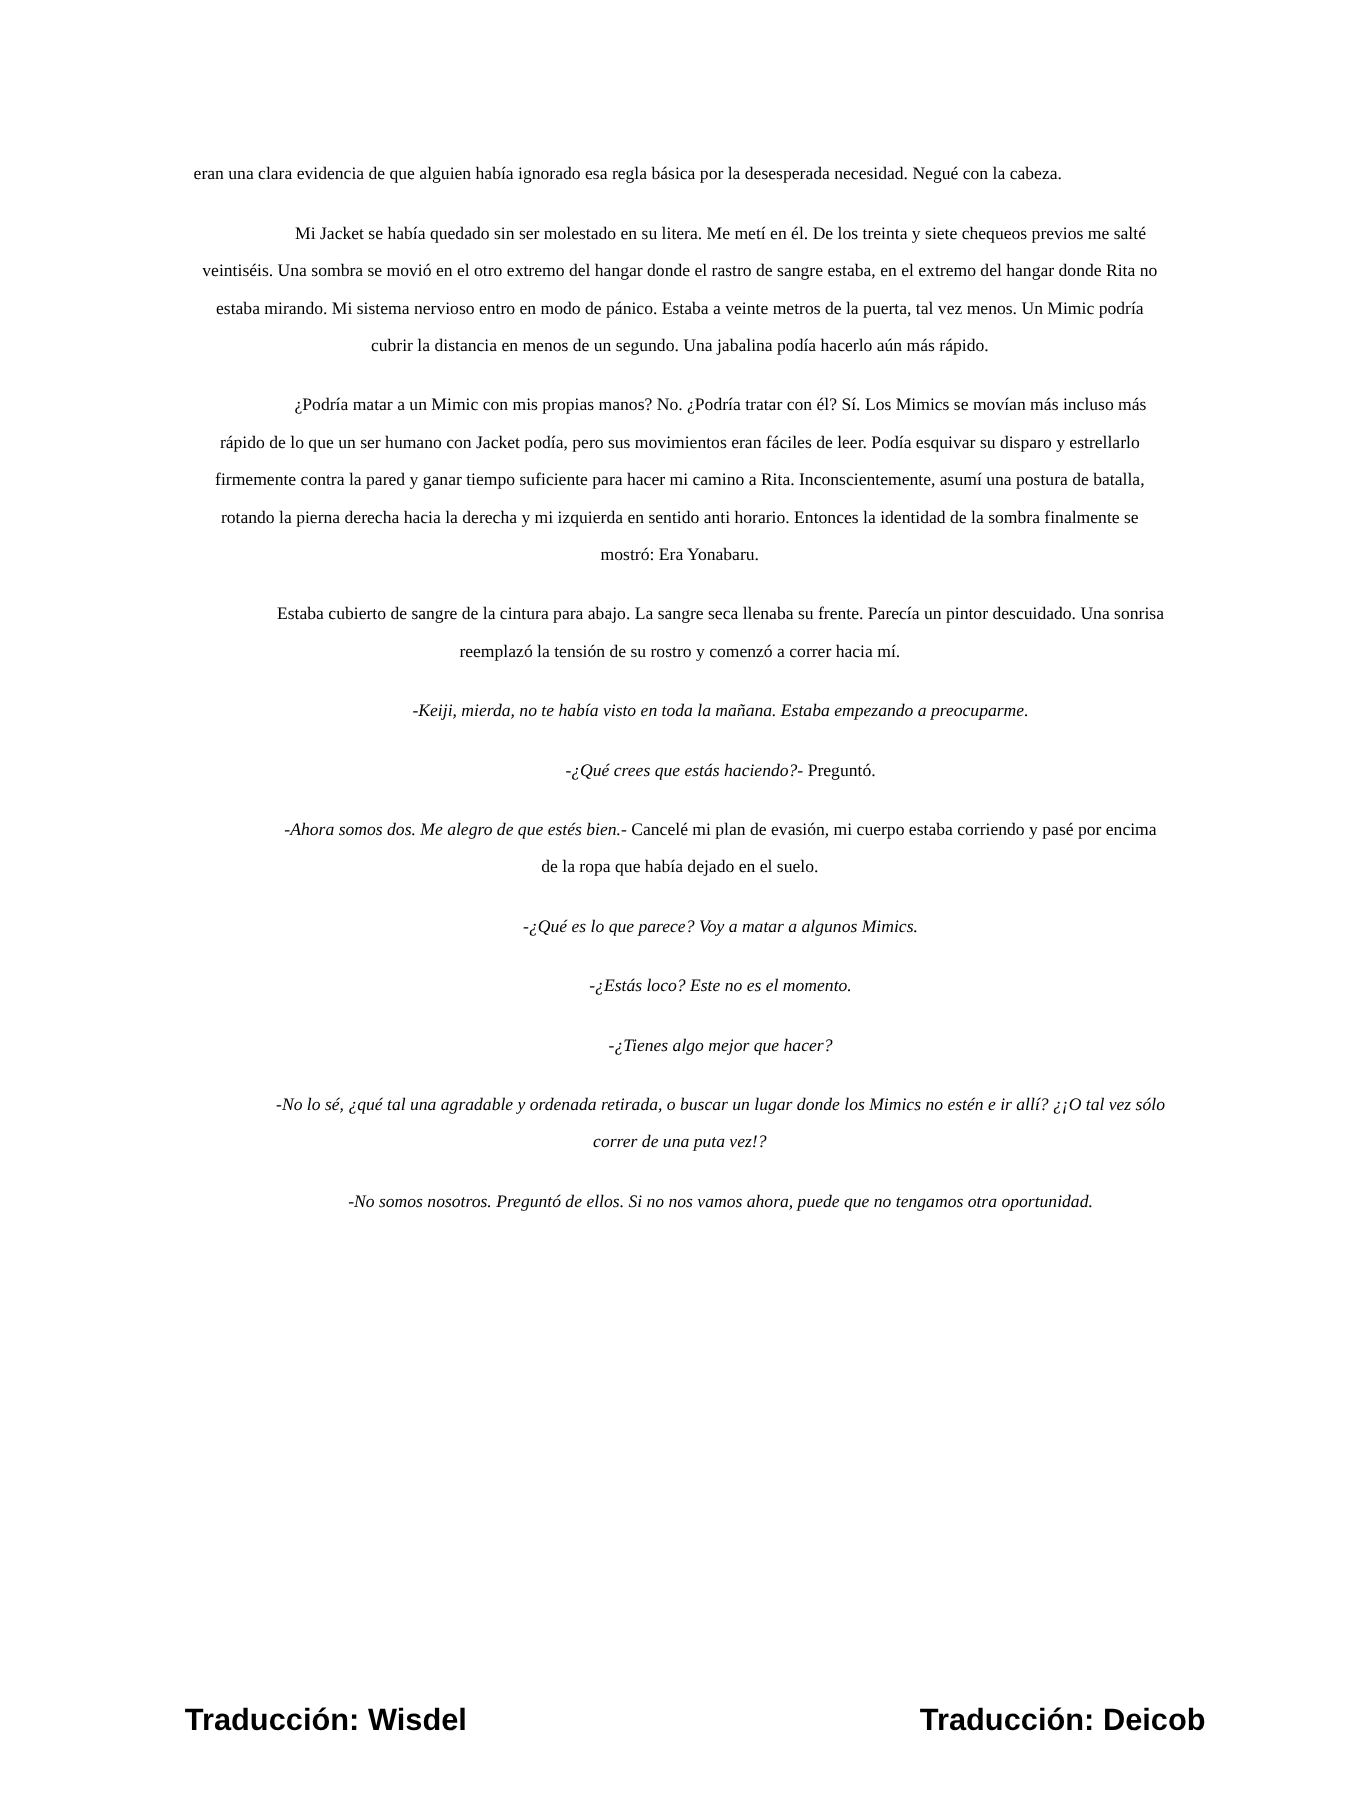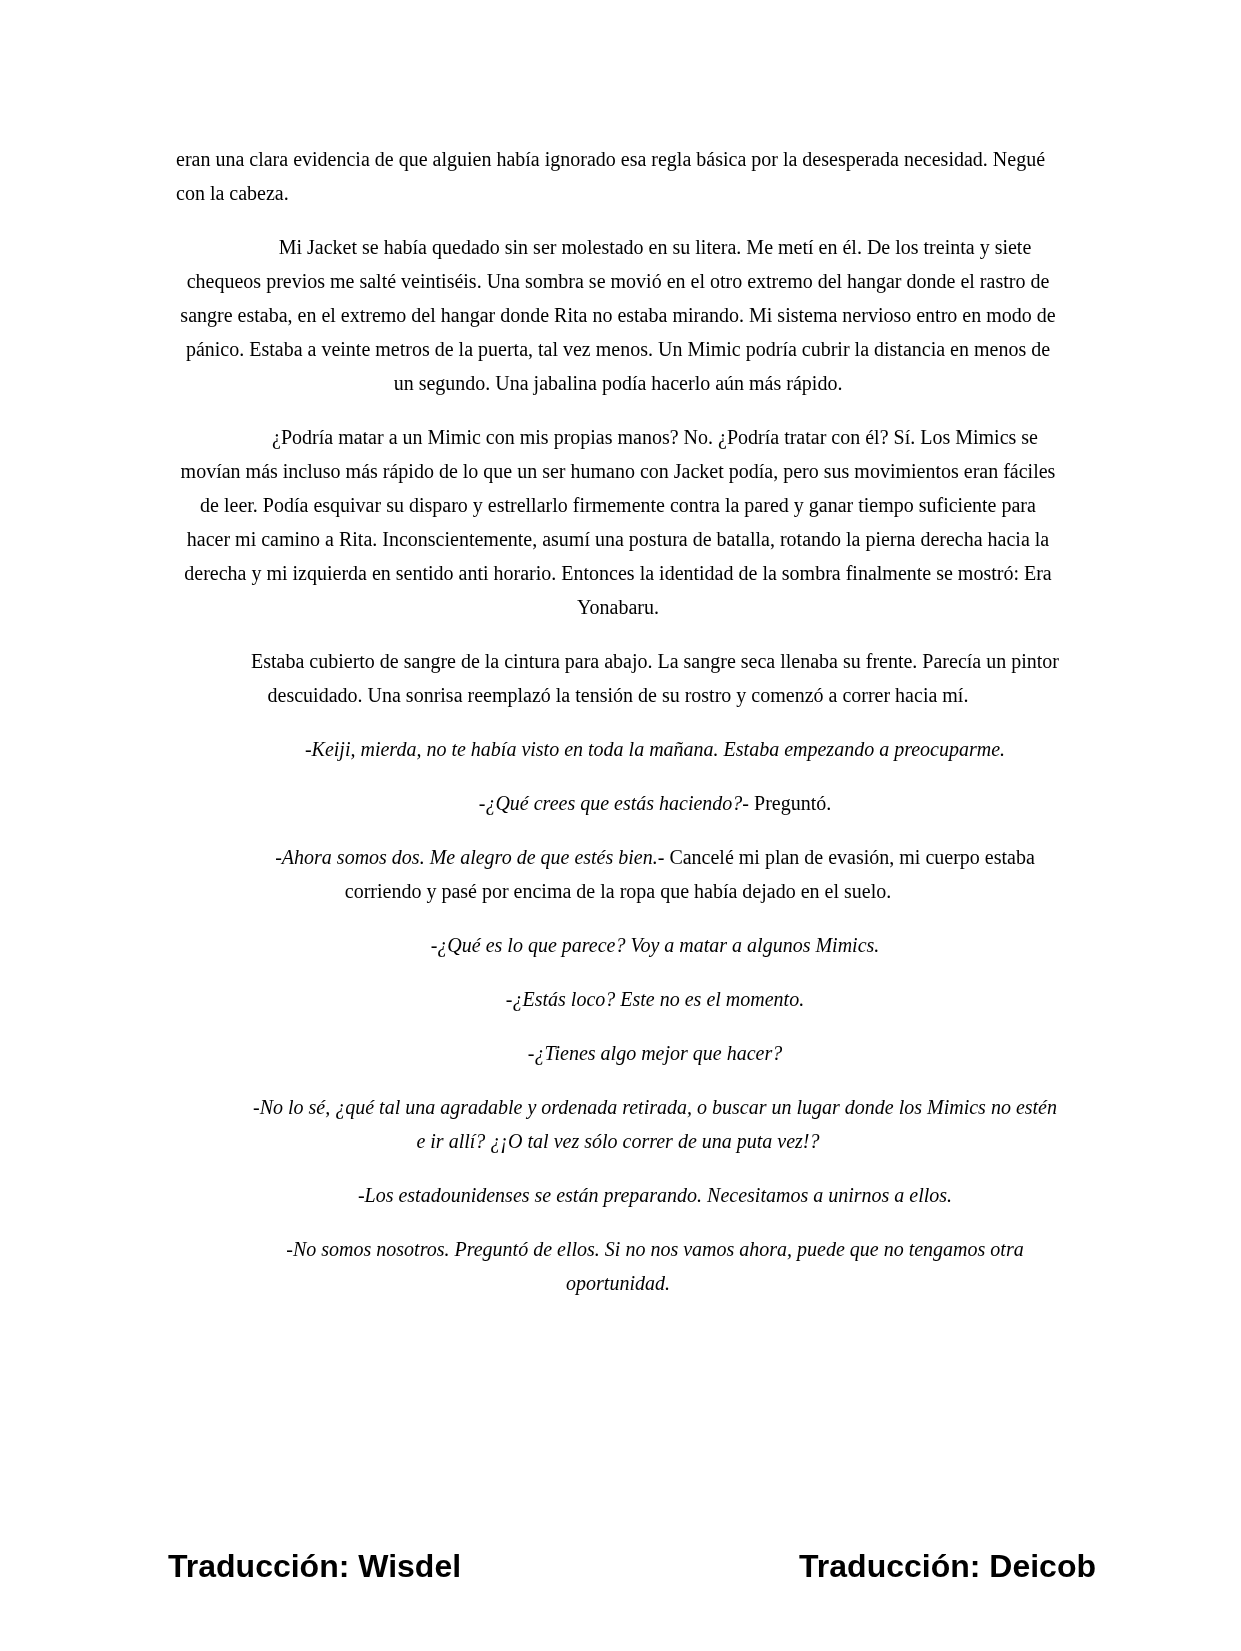--- a/index.html
+++ b/index.html
@@ -15,59 +15,58 @@
     overflow: hidden;
   }
   .content {
     position: absolute;
     left: 176px;
     top: 142px;
     width: 884px;
   }
   p.para {
     margin: 0 0 20px 0;
-    font-size: 20px;
+    font-size: 16px;
     line-height: 34px;
     text-align: left;
     color: #000000;
   }
   p.para.indent { text-indent: 74px; text-align: center; }
   span.seg-normal { font-style: normal; }
   span.seg-italic { font-style: italic; }
   .footer {
     position: absolute;
     left: 168px;
     top: 1548px;
     width: 928px;
     display: flex;
     justify-content: space-between;
     align-items: baseline;
     font-family: "Liberation Sans", "DejaVu Sans", sans-serif;
     font-weight: bold;
-    font-size: 32px;
+    font-size: 28px;
     color: #000000;
   }
 </style>
 </head>
 <body>
 
 <div class="page">
   <div class="content">
 
   <p class="para"><span class="seg-normal">eran una clara evidencia de que alguien había ignorado esa regla básica por la desesperada necesidad. Negué con la cabeza.</span></p>
       <p class="para indent"><span class="seg-normal">Mi Jacket se había quedado sin ser molestado en su litera. Me metí en él. De los treinta y siete chequeos previos me salté veintiséis. Una sombra se movió en el otro extremo del hangar donde el rastro de sangre estaba, en el extremo del hangar donde Rita no estaba mirando. Mi sistema nervioso entro en modo de pánico. Estaba a veinte metros de la puerta, tal vez menos. Un Mimic podría cubrir la distancia en menos de un segundo. Una jabalina podía hacerlo aún más rápido.</span></p>
       <p class="para indent"><span class="seg-normal">¿Podría matar a un Mimic con mis propias manos? No. ¿Podría tratar con él? Sí. Los Mimics se movían más incluso más rápido de lo que un ser humano con Jacket podía, pero sus movimientos eran fáciles de leer. Podía esquivar su disparo y estrellarlo firmemente contra la pared y ganar tiempo suficiente para hacer mi camino a Rita. Inconscientemente, asumí una postura de batalla, rotando la pierna derecha hacia la derecha y mi izquierda en sentido anti horario. Entonces la identidad de la sombra finalmente se mostró: Era Yonabaru.</span></p>
       <p class="para indent"><span class="seg-normal">Estaba cubierto de sangre de la cintura para abajo. La sangre seca llenaba su frente. Parecía un pintor descuidado. Una sonrisa reemplazó la tensión de su rostro y comenzó a correr hacia mí.</span></p>
       <p class="para indent"><span class="seg-italic">-Keiji, mierda, no te había visto en toda la mañana. Estaba empezando a preocuparme.</span></p>
       <p class="para indent"><span class="seg-italic">-¿Qué crees que estás haciendo?-</span><span class="seg-normal"> Preguntó.</span></p>
       <p class="para indent"><span class="seg-italic">-Ahora somos dos. Me alegro de que estés bien.-</span><span class="seg-normal"> Cancelé mi plan de evasión, mi cuerpo estaba corriendo y pasé por encima de la ropa que había dejado en el suelo.</span></p>
       <p class="para indent"><span class="seg-italic">-¿Qué es lo que parece? Voy a matar a algunos Mimics.</span></p>
       <p class="para indent"><span class="seg-italic">-¿Estás loco? Este no es el momento.</span></p>
       <p class="para indent"><span class="seg-italic">-¿Tienes algo mejor que hacer?</span></p>
       <p class="para indent"><span class="seg-italic">-No lo sé, ¿qué tal una agradable y ordenada retirada, o buscar un lugar donde los Mimics no estén e ir allí? ¿¡O tal vez sólo correr de una puta vez!?</span></p>
-      <p class="para indent"><span class="seg-italic">-Los estadounidenses se están preparando. Necesitamos a unirnos a ellos.</span></p>
       <p class="para indent"><span class="seg-italic">-No somos nosotros. Preguntó de ellos. Si no nos vamos ahora, puede que no tengamos otra oportunidad.</span></p>
     </div>
   <div class="footer">
     <span>Traducción: Wisdel</span>
     <span>Traducción: Deicob</span>
   </div>
 </div>
 
 </body></html>

